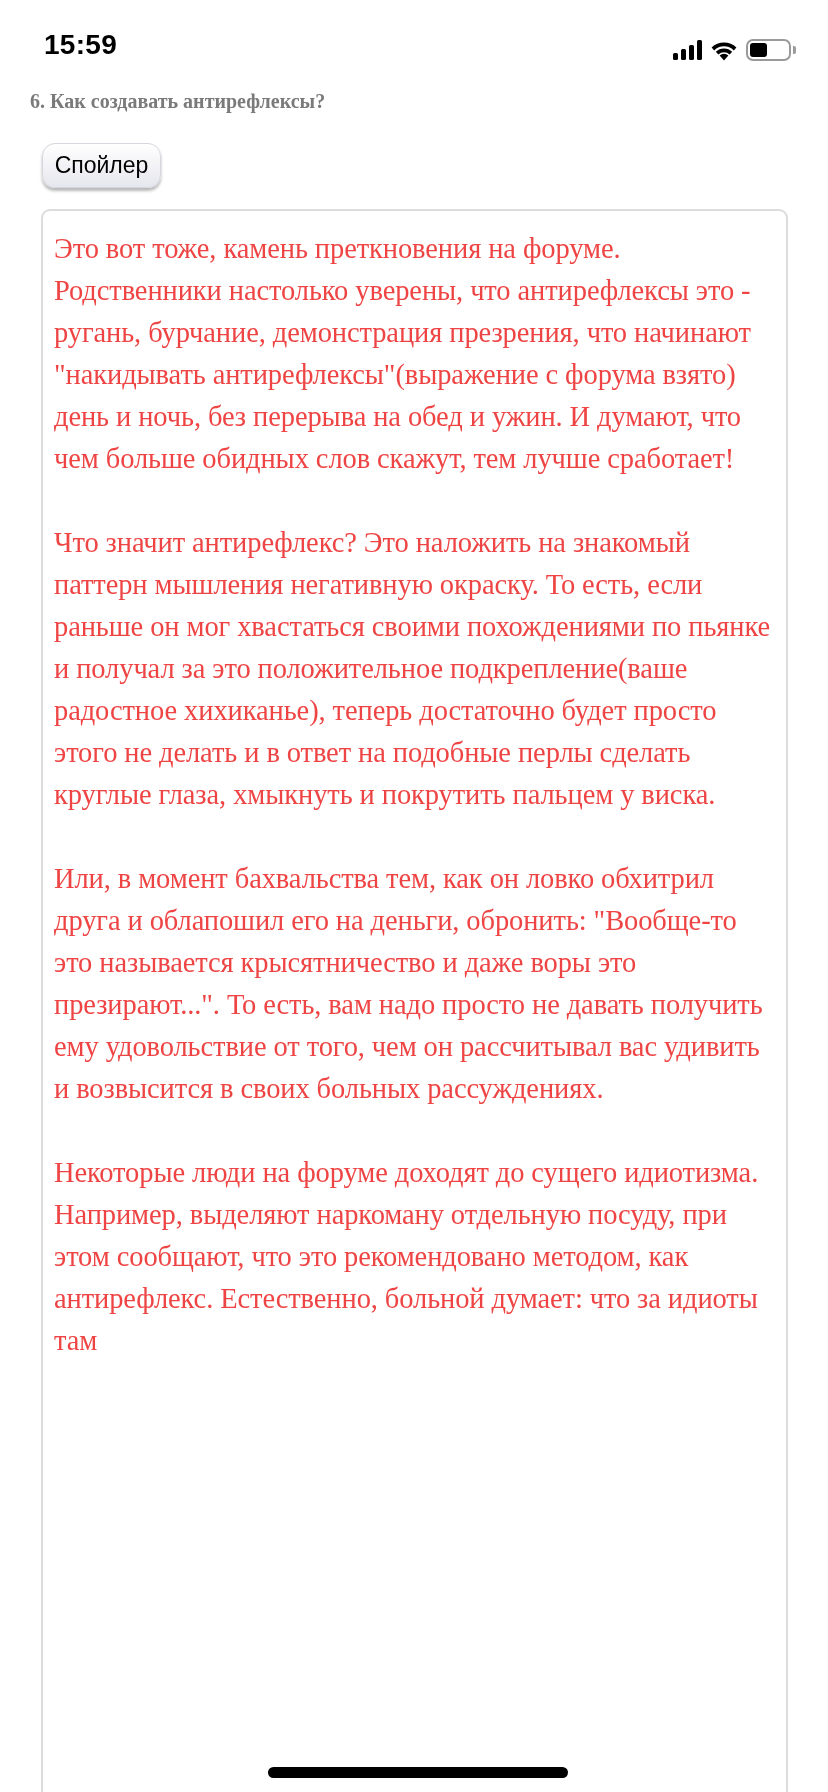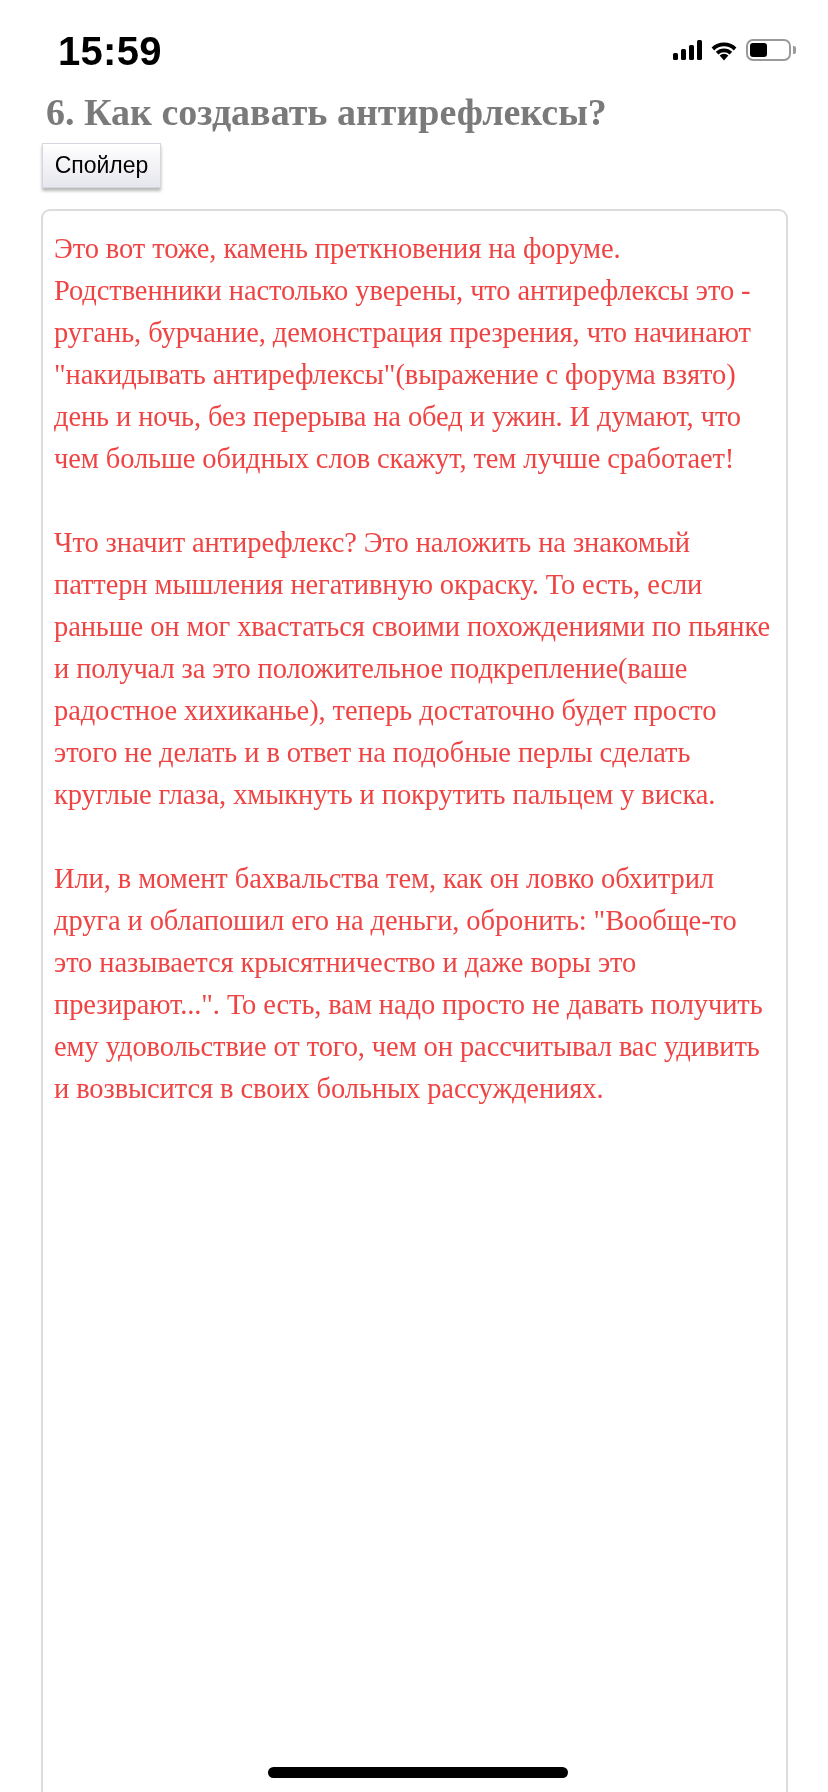--- a/index.html
+++ b/index.html
@@ -9,23 +9,23 @@
       overflow: hidden;
       background: #ffffff;
     }
     body { position: relative; font-family: "Liberation Serif", serif; }
 
     
     .status-bar {
       position: absolute; left: 0; top: 0; width: 828px; height: 90px;
     }
     .status-time {
-      position: absolute; left: 58px; top: 29px;
+      position: absolute; left: 44px; top: 29px;
       font-family: "Liberation Sans", sans-serif;
-      font-size: 40px; font-weight: 700; color: #000;
+      font-size: 28px; font-weight: 700; color: #000;
       letter-spacing: 0.3px;
     }
     .status-icons {
       position: absolute; right: 32px; top: 37px;
       display: flex; align-items: center; gap: 8px; height: 26px;
     }
     .signal { display: flex; align-items: flex-end; gap: 3px; height: 20px; }
     .signal span { display: block; width: 5px; background: #000; border-radius: 1.5px; }
     .signal span:nth-child(1) { height: 7px; }
     .signal span:nth-child(2) { height: 11px; }
@@ -35,31 +35,31 @@
     .battery { display: flex; align-items: center; }
     .battery-body {
       width: 45px; height: 22px; border: 2px solid #9a9a9a; border-radius: 7px;
       padding: 2px; position: relative;
     }
     .battery-level { width: 45%; height: 100%; background: #000; border-radius: 3px; }
     .battery-cap { width: 3px; height: 8px; background: #9a9a9a; border-radius: 0 2px 2px 0; margin-left: 2px; }
 
     
     .section-title {
-      position: absolute; left: 46px; top: 90px;
+      position: absolute; left: 30px; top: 90px;
       font-family: "Liberation Serif", serif;
-      font-size: 38px; font-weight: 700; color: #7a7a7a;
+      font-size: 20px; font-weight: 700; color: #7a7a7a;
       white-space: nowrap;
     }
 
     
     .spoiler-button {
       position: absolute; left: 42px; top: 143px;
       width: 119px; height: 45px;
-      border: 1px solid #d6d6de; border-radius: 0;
+      border: 1px solid #d6d6de; border-radius: 13px;
       background: linear-gradient(#ffffff, #e6e6ee);
       box-shadow: 0 3px 3px rgba(0,0,0,0.28);
       font-family: "Liberation Sans", sans-serif;
       font-size: 23px; color: #000;
       display: flex; align-items: center; justify-content: center;
       cursor: pointer;
     }
 
     
     .spoiler-box {
@@ -113,16 +113,17 @@
 
 <h2 class="section-title">6. Как создавать антирефлексы?</h2>
 
 <button class="spoiler-button">Спойлер</button>
 
 <div class="spoiler-box">
   <div class="spoiler-text">
     <p>Это вот тоже, камень преткновения на форуме. Родственники настолько уверены, что антирефлексы это - ругань, бурчание, демонстрация презрения, что начинают "накидывать антирефлексы"(выражение с форума взято) день и ночь, без перерыва на обед и ужин. И думают, что чем больше обидных слов скажут, тем лучше сработает!</p>
     <p>Что значит антирефлекс? Это наложить на знакомый паттерн мышления негативную окраску. То есть, если раньше он мог хвастаться своими похождениями по пьянке и получал за это положительное подкрепление(ваше радостное хихиканье), теперь достаточно будет просто этого не делать и в ответ на подобные перлы сделать круглые глаза, хмыкнуть и покрутить пальцем у виска.</p>
     <p>Или, в момент бахвальства тем, как он ловко обхитрил друга и облапошил его на деньги, обронить: "Вообще-то это называется крысятничество и даже воры это презирают...". То есть, вам надо просто не давать получить ему удовольствие от того, чем он рассчитывал вас удивить и возвысится в своих больных рассуждениях.</p>
+    <p>Некоторые люди на форуме доходят до сущего идиотизма. Например, выделяют наркоману отдельную посуду, при этом сообщают, что это рекомендовано методом, как антирефлекс. Естественно, больной думает: что за идиоты там</p>
   </div>
 </div>
 
 <div class="home-indicator"></div>
 
 </body></html>

